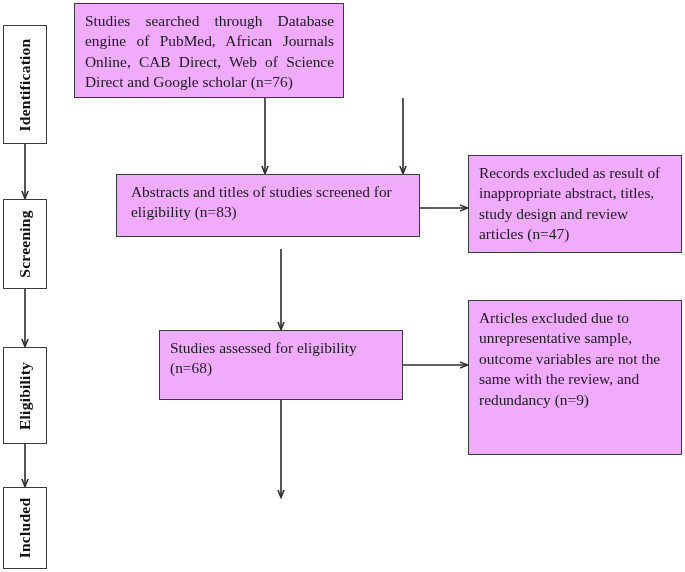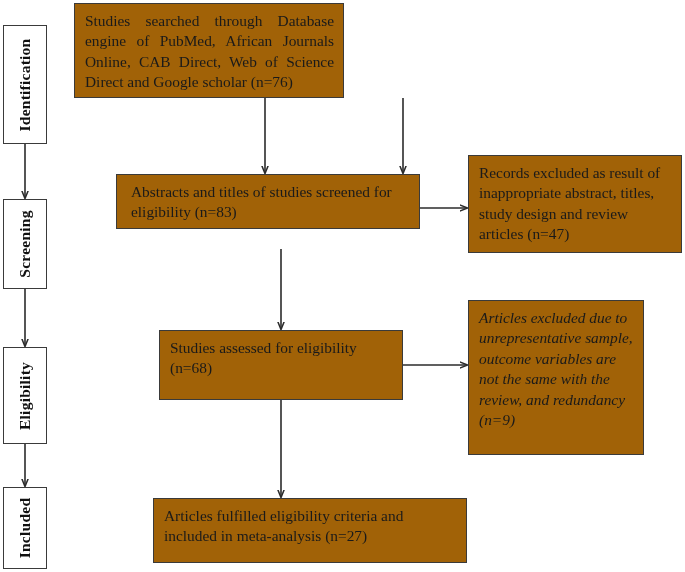--- a/index.html
+++ b/index.html
@@ -11,21 +11,21 @@
     position: relative;
     width: 685px;
     height: 572px;
     background: #ffffff;
     font-family: "Liberation Serif", "DejaVu Serif", serif;
     overflow: hidden;
   }
   .box {
     position: absolute;
     border: 1.5px solid #3a3a3a;
-    background: #a16207;
+    background: #f0abfc;
     box-sizing: border-box;
     color: #1a1a1a;
     font-size: 15.4px;
     line-height: 1.33;
     padding: 7px 9px 6px 10px;
   }
   .box.justify {
     text-align: justify;
     text-align-last: left;
   }
@@ -101,23 +101,22 @@
     <span class="stage-label">Eligibility</span>
   </div>
 
   <div class="stage" style="left:3px; top:487px; width:44px; height:82px;">
     <span class="stage-label">Included</span>
   </div>
 
   <div class="box justify" style="left:74px; top:3px; width:270px; height:95px;">Studies searched through Database engine of PubMed, African Journals Online, CAB Direct, Web of Science Direct and Google scholar (n=76)</div>
 
 
-  <div class="box" style="left:116px; top:174px; width:304px; height:55px;padding-left:14px;">Abstracts and titles of studies screened for eligibility (n=83)</div>
+  <div class="box" style="left:116px; top:174px; width:304px; height:63px;padding-left:14px;">Abstracts and titles of studies screened for eligibility (n=83)</div>
 
   <div class="box" style="left:468px; top:155px; width:214px; height:98px;">Records excluded as result of inappropriate abstract, titles, study design and review articles (n=47)</div>
 
   <div class="box" style="left:159px; top:330px; width:244px; height:70px;">Studies assessed for eligibility (n=68)</div>
 
-  <div class="box" style="left:468px; top:300px; width:176px; height:155px;font-style:italic;">Articles excluded due to unrepresentative sample, outcome variables are not the same with the review, and redundancy (n=9)</div>
+  <div class="box" style="left:468px; top:300px; width:214px; height:155px;">Articles excluded due to unrepresentative sample, outcome variables are not the same with the review, and redundancy (n=9)</div>
 
-  <div class="box" style="left:153px; top:498px; width:314px; height:65px;">Articles fulfilled eligibility criteria and included in meta-analysis (n=27)</div>
 
 </div>
 
 </body></html>

